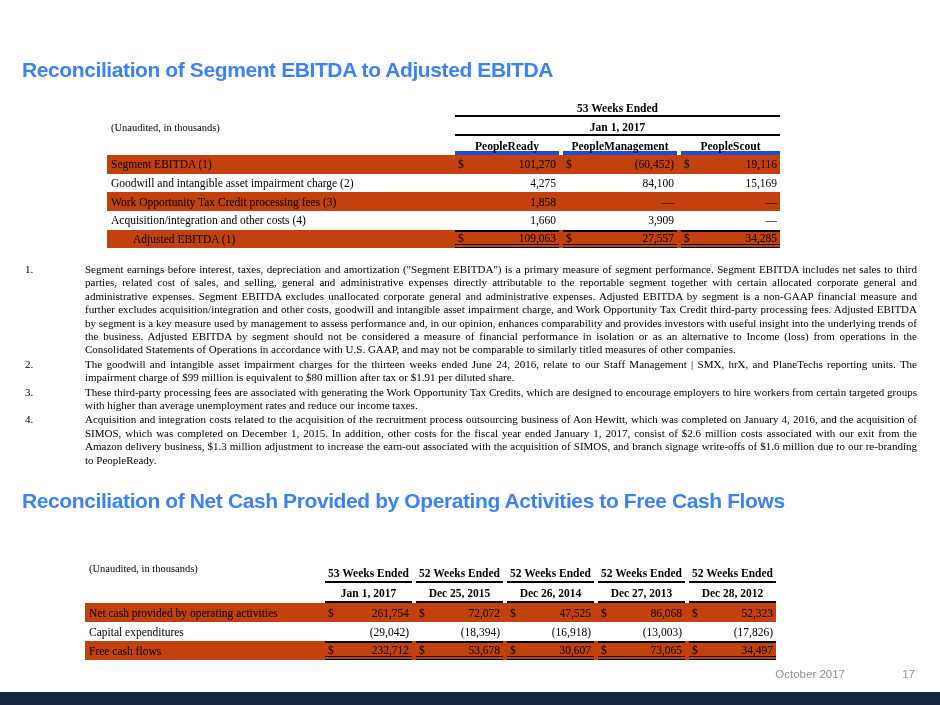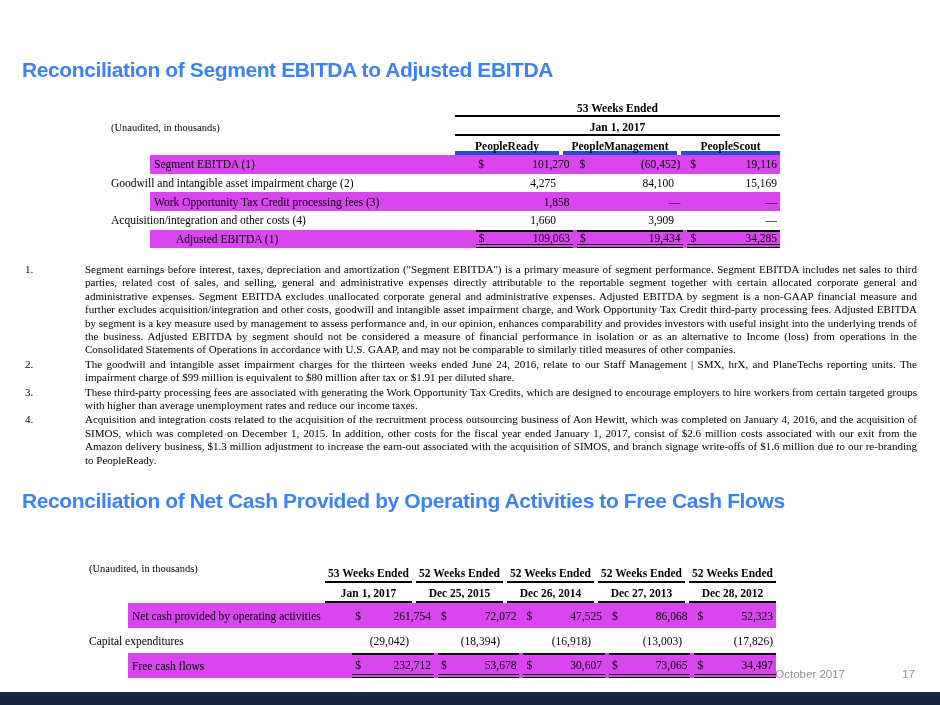--- a/index.html
+++ b/index.html
@@ -17,21 +17,21 @@
     font-family: "Liberation Sans", sans-serif;
     font-weight: bold; font-size: 21px; letter-spacing: -0.4px;
     color: #3b82f6; white-space: nowrap;
   }
   #title1 { top: 58px; }
   #title2 { top: 489px; }
 
   
   .fin-table { position: absolute; font-size: 11.5px; }
   .row { display: flex; align-items: center; }
-  .hl { background: #d946ef; margin-left: 43px; }
+  .hl { background: #c2410c; }
   .num {
     display: flex; justify-content: space-between; align-items: center;
     padding: 0 3px; height: 100%;
   }
   .val { margin-left: auto; }
   .total-cell { border-top: 2px solid #000; border-bottom: 4px double #000; }
   .unaudited { font-size: 10.5px; }
 
   
   #table1 { left: 107px; top: 100px; width: 673px; }
@@ -60,21 +60,21 @@
   #table2 .ncol { width: 87px; margin-left: 4px; }
   #table2 .period {
     text-align: center; font-weight: bold; line-height: 13px;
     height: 30px; border-bottom: 2px solid #000;
     display: flex; align-items: flex-end; justify-content: center; padding-bottom: 1px;
   }
   #table2 .date {
     text-align: center; font-weight: bold;
     height: 18px; line-height: 17px; border-bottom: 2px solid #000;
   }
-  #table2 .body-row { height: 25px; }
+  #table2 .body-row { height: 19px; }
   #table2 .unaudited-cell { display: flex; align-items: center; }
 
   
   .footer-text {
     position: absolute; top: 668px;
     font-family: "Liberation Sans", sans-serif;
     font-size: 11.5px; color: #8e8e8e;
   }
   #footer-date { right: 95px; }
   #footer-page { right: 25px; }
@@ -155,21 +155,21 @@
       </div>
   </div>
   <div class="row body-row hl">
     <div class="label indent">Adjusted EBITDA (1)</div>
     <div class="num c1 total-cell">
         <span>$</span>
         <span class="val">109,063</span>
       </div>
     <div class="num c2 total-cell">
         <span>$</span>
-        <span class="val">19,434</span>
+        <span class="val">27,557</span>
       </div>
     <div class="num c3 total-cell">
         <span>$</span>
         <span class="val">34,285</span>
       </div>
   </div>
 </div>
 
 <div id="footnotes">
   <div class="footnote">

